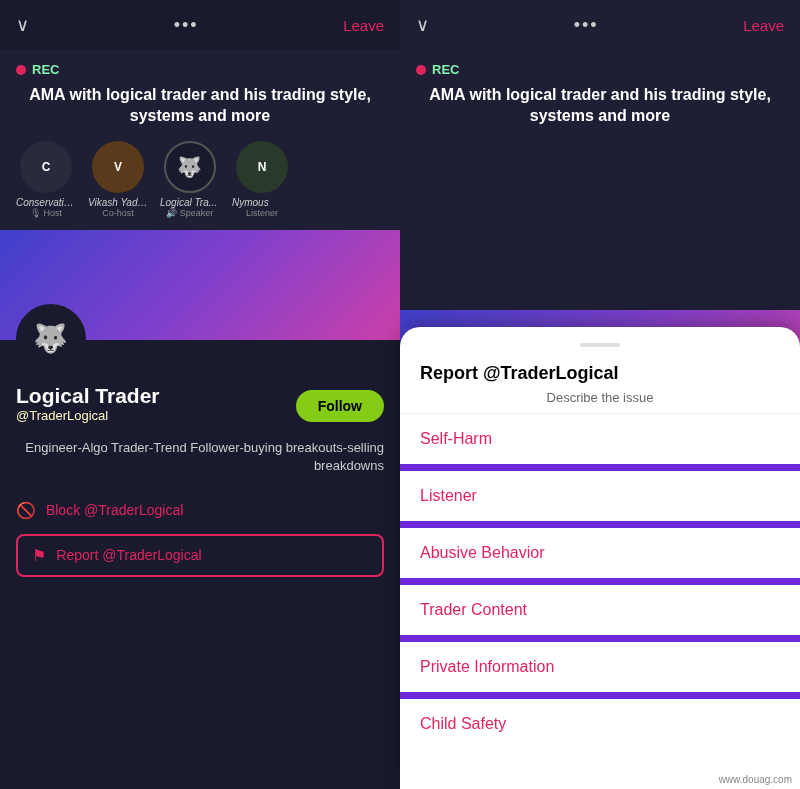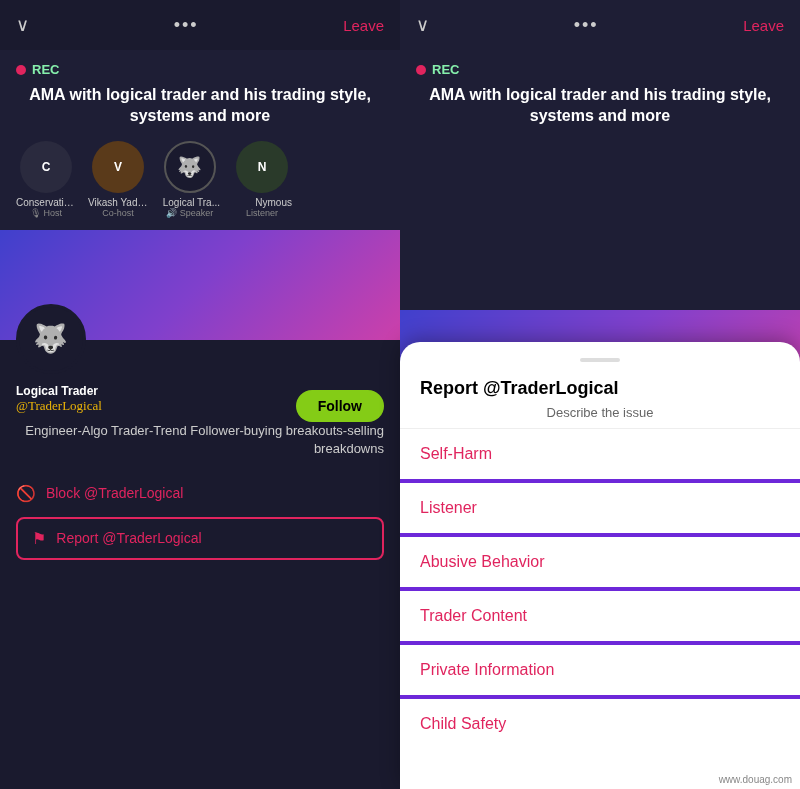--- a/index.html
+++ b/index.html
@@ -115,25 +115,26 @@
       width: 100%;
       height: 100%;
       display: flex;
       align-items: center;
       justify-content: center;
       font-size: 20px;
     }
     .speaker-name {
       color: #ccc;
       font-size: 10px;
-      text-align: right;
+      text-align: left;
       white-space: nowrap;
       overflow: hidden;
       text-overflow: ellipsis;
       width: 100%;
+      font-style: italic;
     }
     .speaker-role {
       color: #888;
       font-size: 9px;
       display: flex;
       align-items: center;
       gap: 2px;
     }
     .role-icon {
       font-size: 9px;
@@ -171,28 +172,27 @@
       align-items: center;
       justify-content: center;
       font-size: 28px;
       overflow: hidden;
     }
     .profile-info {
       padding-top: 44px;
     }
     .profile-name {
       color: #ffffff;
-      font-size: 12px;
+      font-size: 21px;
       font-weight: 700;
     }
     .profile-handle {
-      color: #eab308;
+      color: #fef9c3;
       font-size: 13px;
-      margin-bottom: 8px;
-      font-family: Liberation Serif, serif;
+      margin-bottom: 16px;
     }
     .profile-bio {
       color: #ccc;
       font-size: 13px;
       line-height: 1.4;
       margin-bottom: 16px;
       text-align: right;
     }
     .follow-btn {
       position: absolute;
@@ -295,21 +295,21 @@
     }
     .sheet-divider {
       height: 1px;
       background: #eee;
       margin: 0 0 0;
     }
     .report-item {
       padding: 16px 20px;
       font-size: 16px;
       color: #e0245e;
-      border-bottom: 4px solid #6d28d9;
+      border-bottom: 7px solid #6d28d9;
       cursor: pointer;
     }
     .report-item:last-child {
       border-bottom: none;
     }
 
     
     .watermark {
       position: absolute;
       bottom: 4px;

